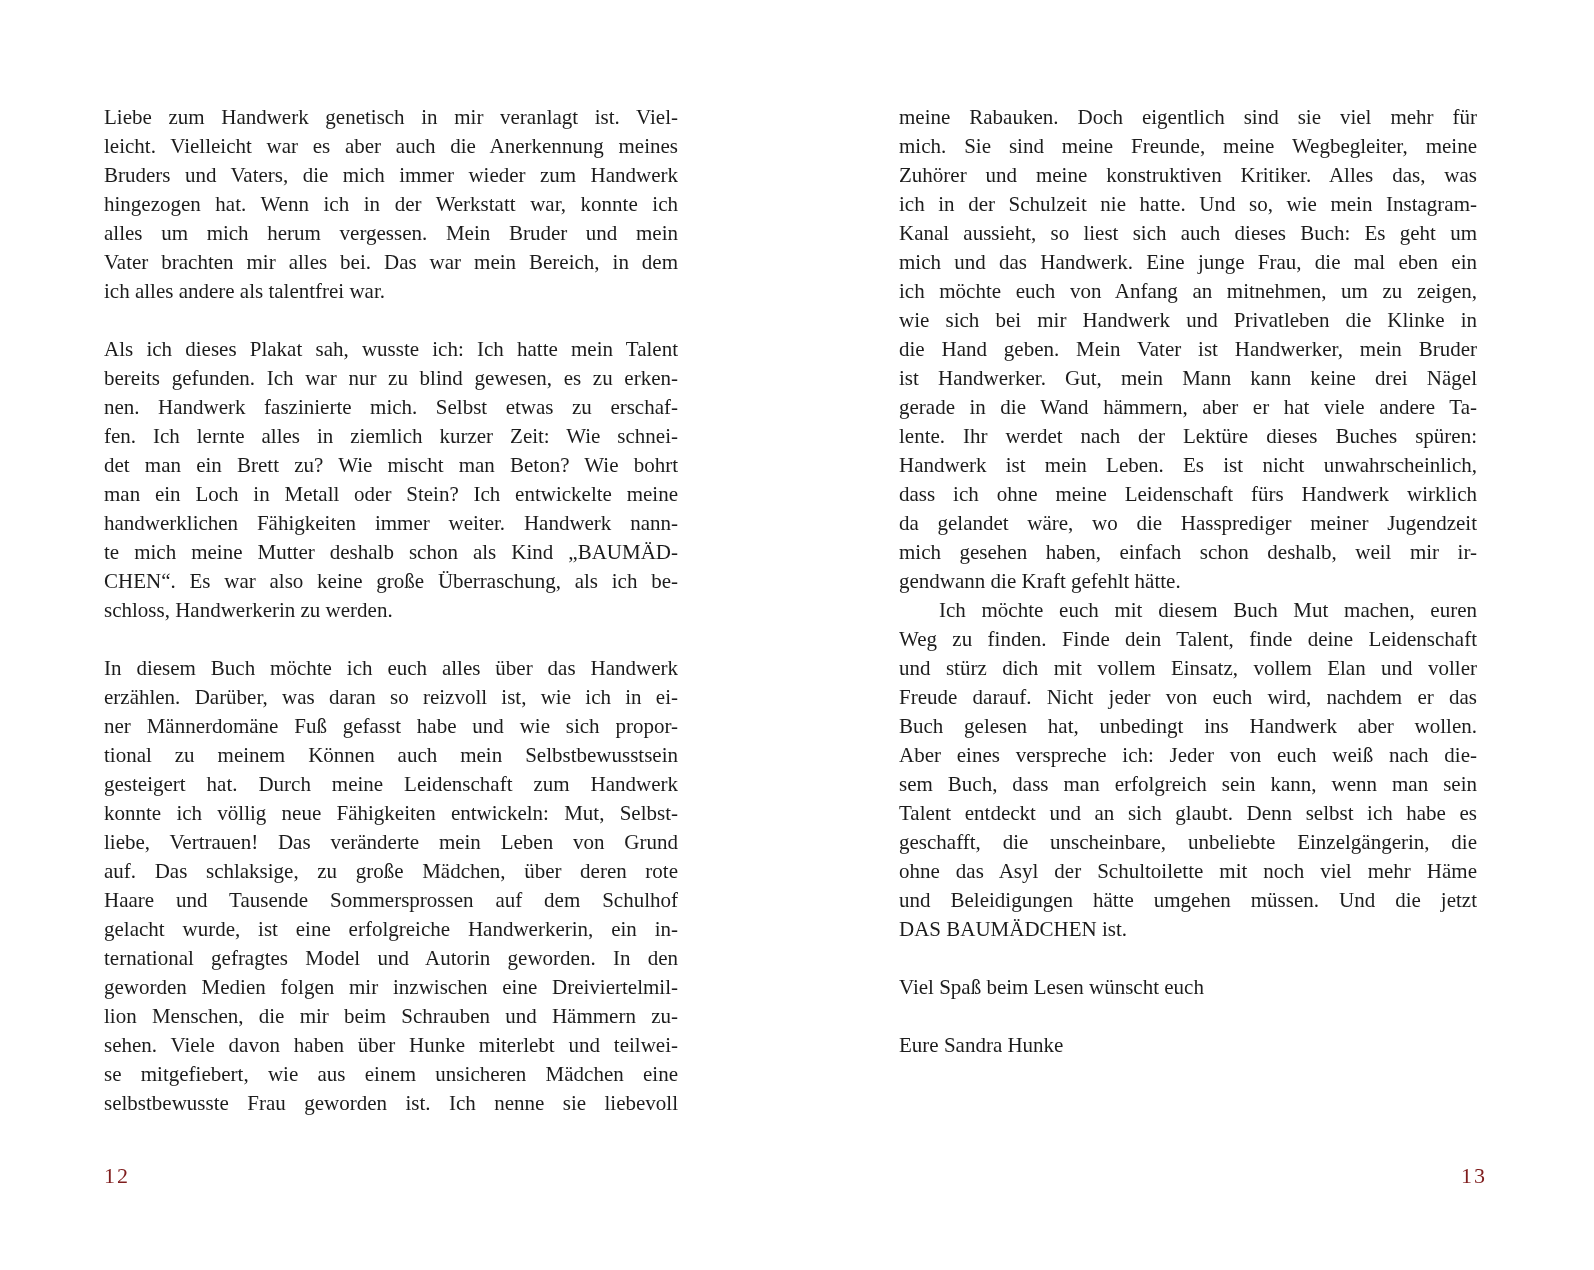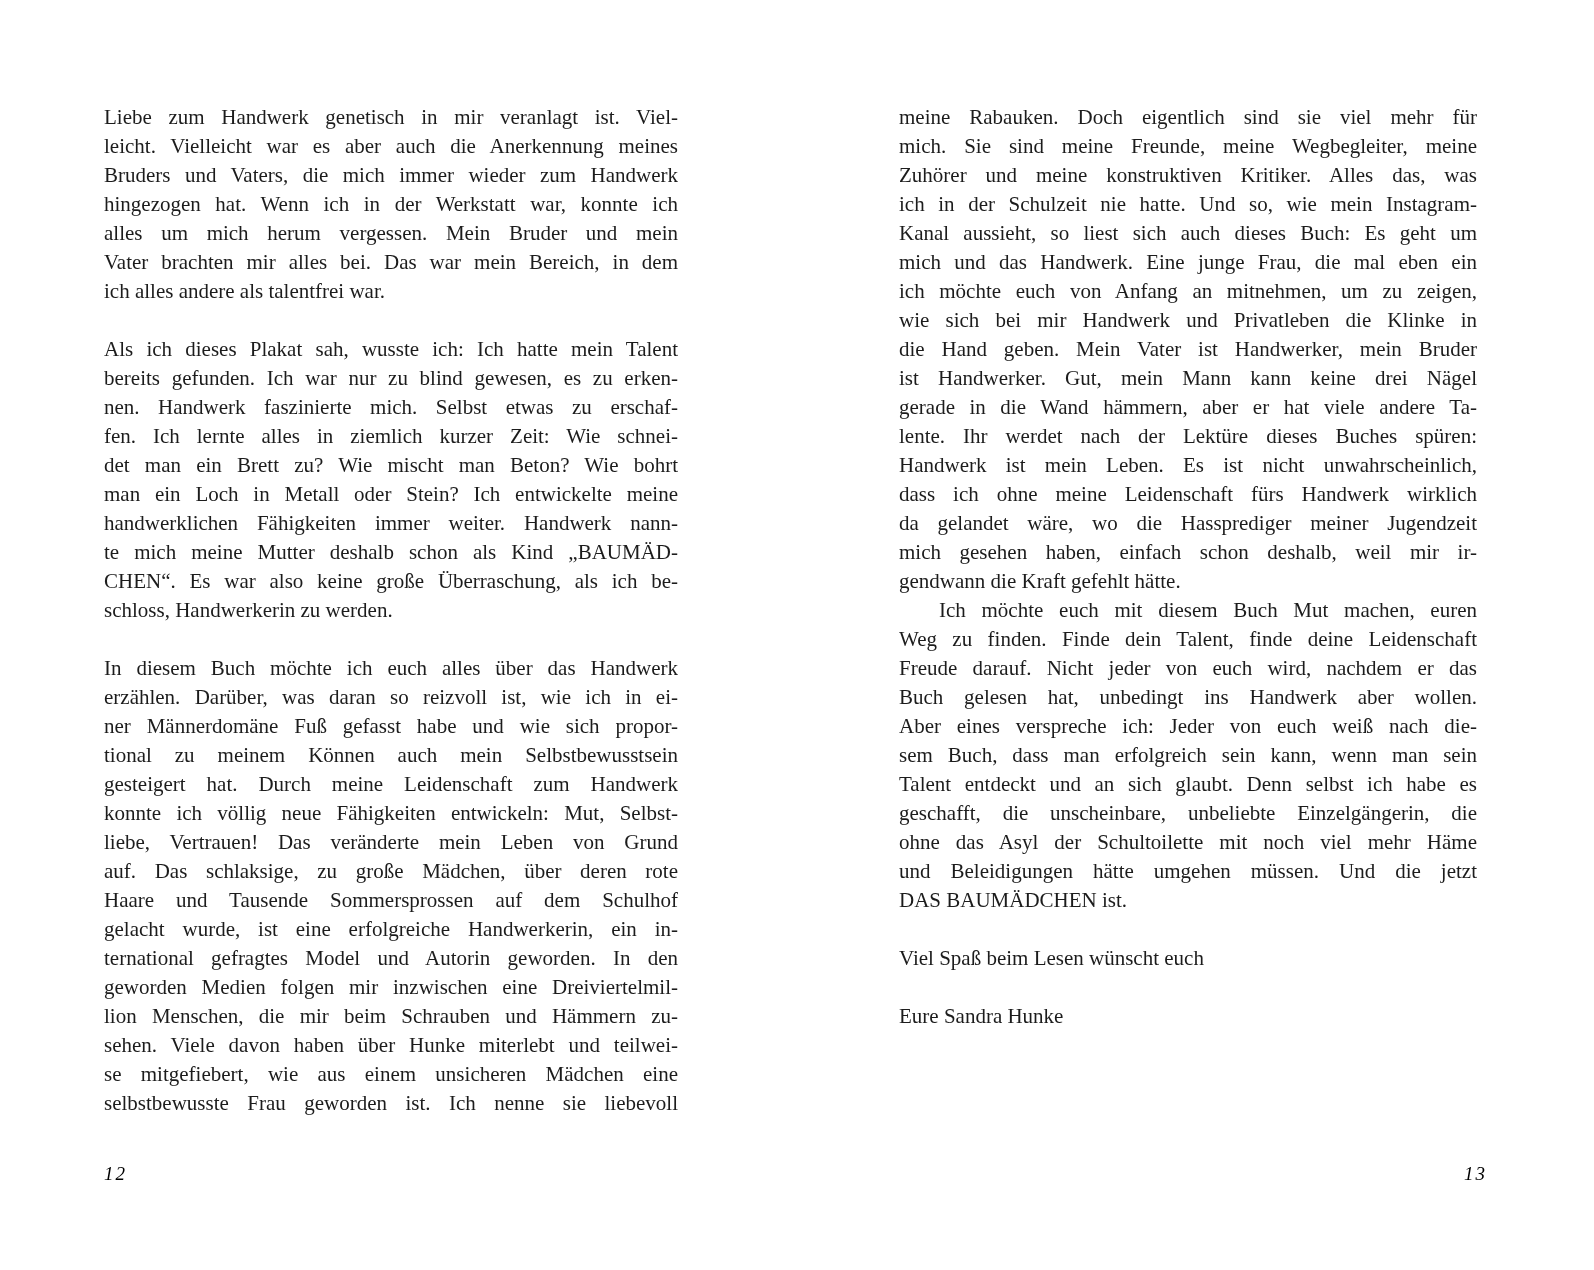--- a/index.html
+++ b/index.html
@@ -49,25 +49,24 @@
     white-space: normal;
     overflow: visible;
   }
   .tline.short {
     text-align-last: left;
   }
 
   .folio {
     position: absolute;
     top: 1163px;
-    font-size: 19px;
+    font-size: 22px;
     letter-spacing: 2px;
     font-variant-numeric: oldstyle-nums;
-    color: #000000;
-    font-style: italic;
+    color: #7f1d1d;
   }
   .folio-left  { left: 104px; }
   .folio-right { right: 107px; }
 </style>
 </head>
 <body>
 
 <div class="spread">
 
   <section class="page page-left">
@@ -132,20 +131,21 @@
           <div class="tline">lente. Ihr werdet nach der Lektüre dieses Buches spüren:</div>
           <div class="tline">Handwerk ist mein Leben. Es ist nicht unwahrscheinlich,</div>
           <div class="tline">dass ich ohne meine Leidenschaft fürs Handwerk wirklich</div>
           <div class="tline">da gelandet wäre, wo die Hassprediger meiner Jugendzeit</div>
           <div class="tline">mich gesehen haben, einfach schon deshalb, weil mir ir-</div>
           <div class="tline short">gendwann die Kraft gefehlt hätte.</div>
         </div>
         <div class="para indent-first">
           <div class="tline">Ich möchte euch mit diesem Buch Mut machen, euren</div>
           <div class="tline">Weg zu finden. Finde dein Talent, finde deine Leidenschaft</div>
+          <div class="tline">und stürz dich mit vollem Einsatz, vollem Elan und voller</div>
           <div class="tline">Freude darauf. Nicht jeder von euch wird, nachdem er das</div>
           <div class="tline">Buch gelesen hat, unbedingt ins Handwerk aber wollen.</div>
           <div class="tline">Aber eines verspreche ich: Jeder von euch weiß nach die-</div>
           <div class="tline">sem Buch, dass man erfolgreich sein kann, wenn man sein</div>
           <div class="tline">Talent entdeckt und an sich glaubt. Denn selbst ich habe es</div>
           <div class="tline">geschafft, die unscheinbare, unbeliebte Einzelgängerin, die</div>
           <div class="tline">ohne das Asyl der Schultoilette mit noch viel mehr Häme</div>
           <div class="tline">und Beleidigungen hätte umgehen müssen. Und die jetzt</div>
           <div class="tline short">DAS BAUMÄDCHEN ist.</div>
         </div>

